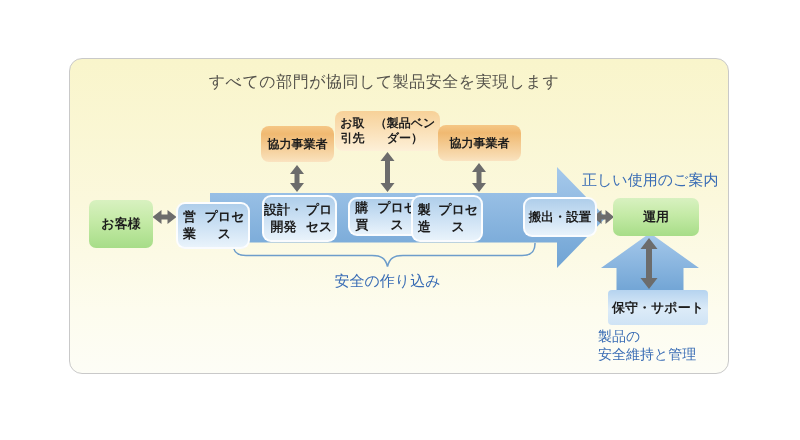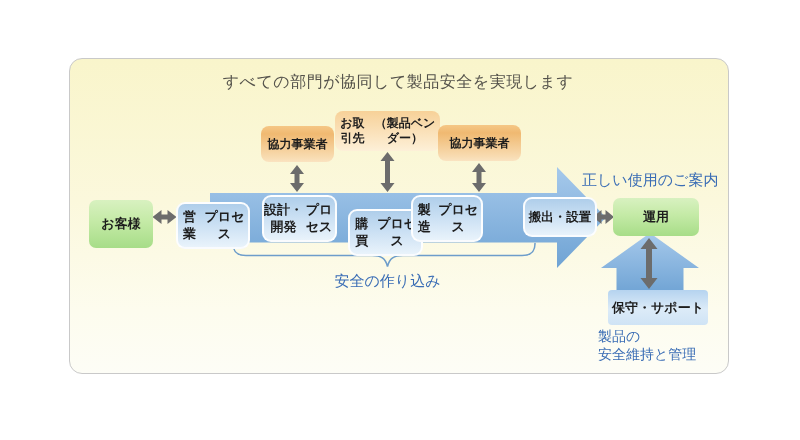--- a/index.html
+++ b/index.html
@@ -6,21 +6,21 @@
   .page{
     position:relative;width:800px;height:440px;background:#ffffff;overflow:hidden;
     font-family:"Liberation Sans","DejaVu Sans",sans-serif;
   }
   .panel{
     position:absolute;left:69px;top:58px;width:660px;height:316px;
     box-sizing:border-box;border:1px solid #c9c9c9;border-radius:13px;
     background:linear-gradient(180deg,#f9f5cb 0%,#fbf8dc 45%,#fdfcee 80%,#fdfdf6 100%);
   }
   .title{
-    position:absolute;left:68px;top:72px;width:660px;text-align:center;
+    position:absolute;left:54px;top:72px;width:660px;text-align:center;
     font-size:16px;color:#54524b;letter-spacing:0.5px;
   }
   svg.shapes{position:absolute;left:0;top:0;width:800px;height:440px;}
   .box{
     position:absolute;box-sizing:border-box;display:flex;flex-direction:row;
     align-items:center;justify-content:center;text-align:center;
     font-weight:bold;color:#1d1d1d;
   }
   .obox{border-radius:8px;font-size:12px;line-height:1.25;
     background:linear-gradient(180deg,#f5c786 0%,#f0b971 22%,#f8dcb2 88%,#fae3c1 100%);}
@@ -84,21 +84,21 @@
   </div>
 
   <div class="box pbox" style="left:176px;top:202px;width:74px;height:47px">
     <span>営業</span>
     <span>プロセス</span>
   </div>
   <div class="box pbox" style="left:262px;top:195px;width:75px;height:47px">
     <span>設計・開発</span>
     <span>プロセス</span>
   </div>
-  <div class="box pbox" style="left:348px;top:209px;width:75px;height:47px">
+  <div class="box pbox" style="left:348px;top:197px;width:75px;height:39px">
     <span>購買</span>
     <span>プロセス</span>
   </div>
   <div class="box pbox" style="left:411px;top:195px;width:72px;height:47px">
     <span>製造</span>
     <span>プロセス</span>
   </div>
 
   <div class="box pbox" style="left:523px;top:197px;width:74px;height:40px;font-size:12.5px">
     <span>搬出・設置</span>

